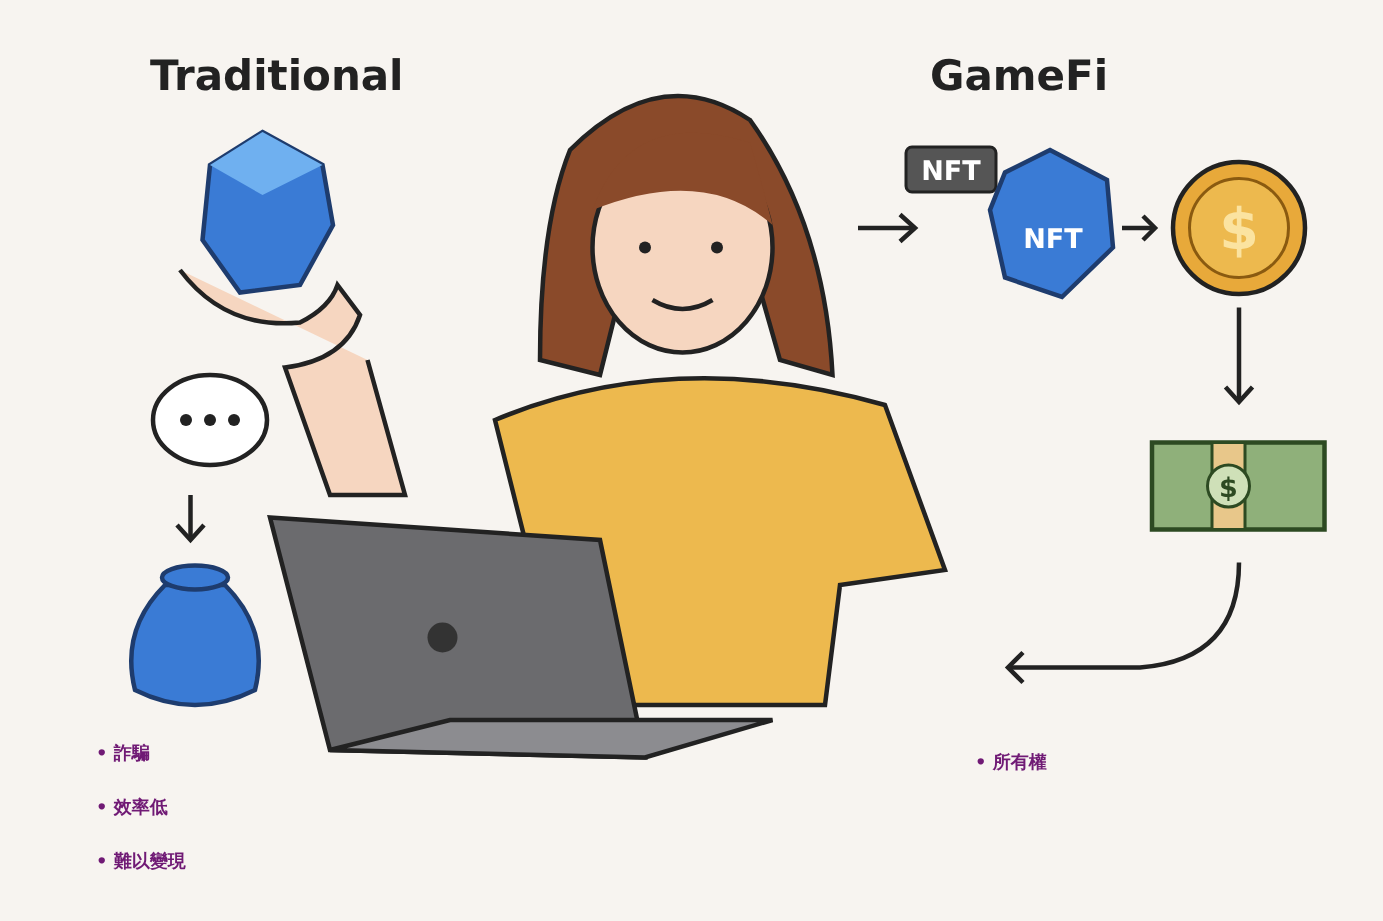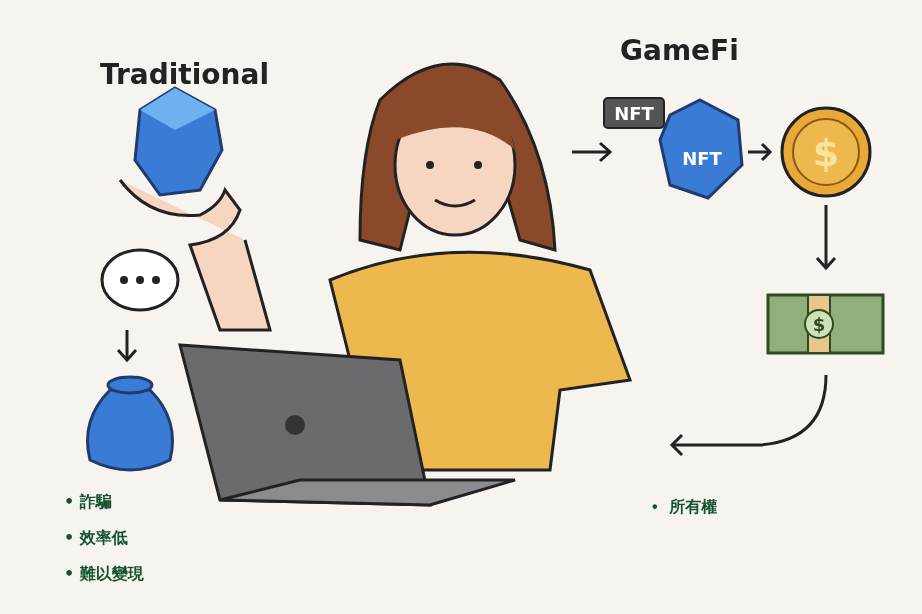--- a/index.html
+++ b/index.html
@@ -1,26 +1,26 @@
 <!DOCTYPE html>
 <html><head>
 <meta charset="utf-8">
 <style>
   html,body{margin:0;padding:0;}
   body{width:922px;height:614px;background:#f7f4f0;position:relative;overflow:hidden;font-family:"DejaVu Sans",sans-serif;}
   .abs{position:absolute;}
   .title{font-size:28px;font-weight:bold;color:#222;}
-  .bullets{font-size:16px;font-weight:bold;color:#14532d;line-height:36px;}
+  .bullets{font-size:12px;font-weight:bold;color:#701a75;line-height:36px;}
   .bullets div::before{content:"• ";}
   svg{position:absolute;left:0;top:0;}
 </style>
 </head>
 <body>
 
-<div class="abs title" style="left:100px;top:34px;margin-top:24px;">Traditional</div>
+<div class="abs title" style="left:100px;top:34px;">Traditional</div>
 <div class="abs title" style="left:620px;top:34px;">GameFi</div>
 
 <svg width="922" height="614">
 
   <g>
     <polygon points="175,88 215,110 222,150 200,190 160,195 135,160 140,110" fill="#3a7bd5" stroke="#1e3c6e" stroke-width="3"></polygon>
     <polygon points="175,88 215,110 175,130 140,110" fill="#6fb0f0"></polygon>
   </g>
 
   <path d="M120,180 Q150,220 200,215 Q220,205 225,190 L240,210 Q230,240 190,245 L220,330 L270,330 L245,240" fill="#f6d6c0" stroke="#222" stroke-width="3"></path>
@@ -91,15 +91,15 @@
     <circle cx="819" cy="324" r="14" fill="#cfe0b8" stroke="#2d4a22" stroke-width="2"></circle>
     <text x="819" y="331" fill="#2d4a22" font-size="18" font-weight="bold" text-anchor="middle">$</text>
   </g>
 </svg>
 
 <div class="abs bullets" style="left:64px;top:484px;">
   <div>詐騙</div>
   <div>效率低</div>
   <div>難以變現</div>
 </div>
-<div class="abs bullets" style="left:650px;top:490px;font-family:Liberation Mono, monospace;">
+<div class="abs bullets" style="left:650px;top:490px;">
   <div>所有權</div>
 </div>
 
 </body></html>

